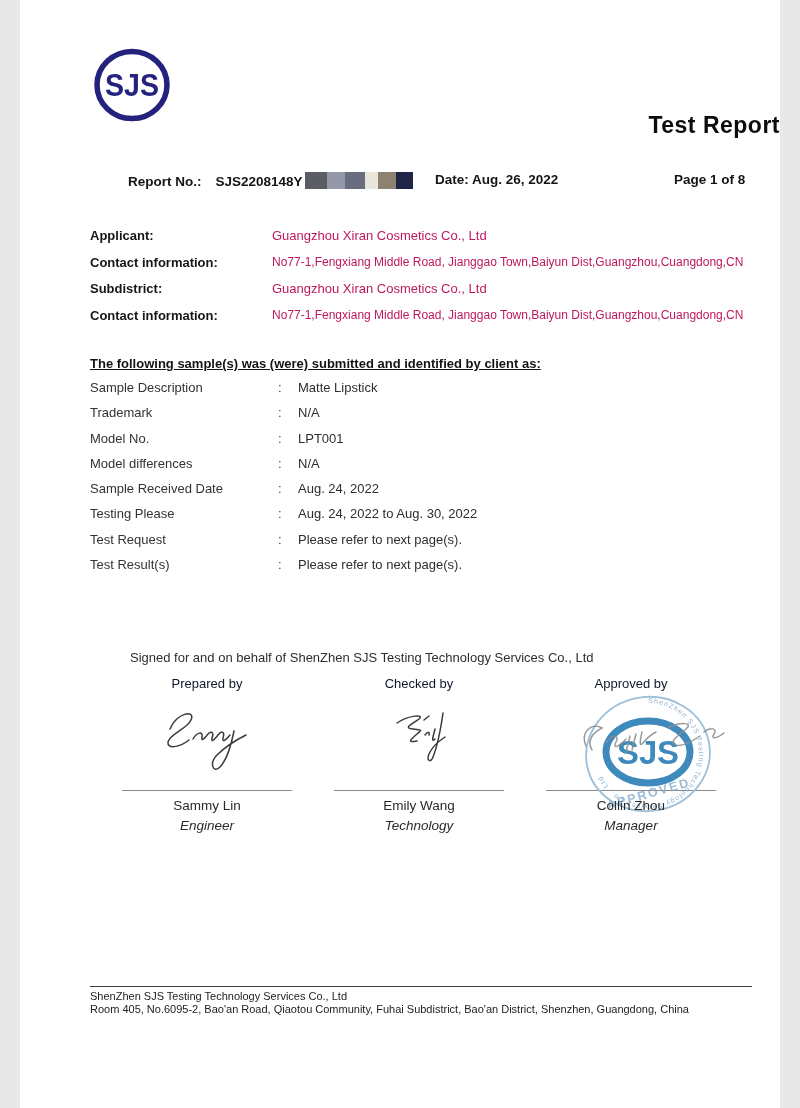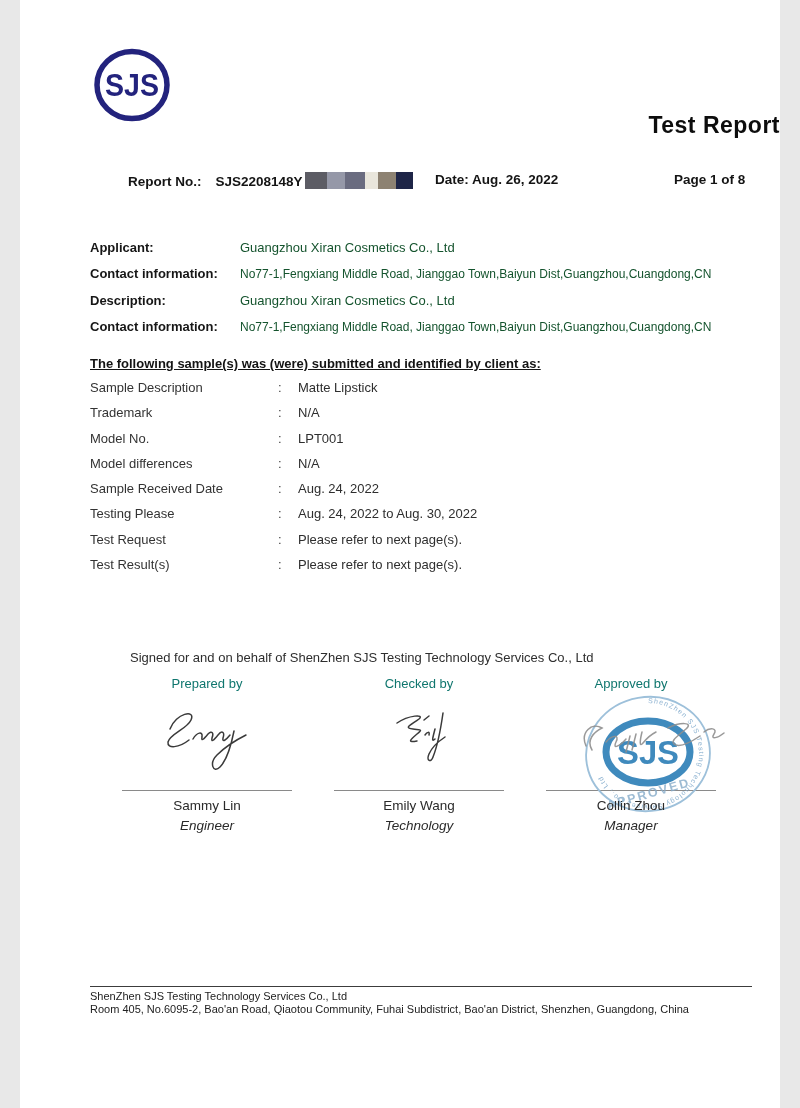--- a/index.html
+++ b/index.html
@@ -25,40 +25,40 @@
   .meta-row { position: absolute; top: 172px; left: 0; width: 100%; height: 22px; font-size: 13.5px; font-weight: bold; color: #141414; }
   .meta-reportno { position: absolute; left: 70px; top: 0; display: flex; align-items: flex-end; padding-left: 38px; }
   .meta-reportno .rn-value { margin-left: 14px; }
   .redaction { display: inline-flex; margin-left: 2px; height: 17px; }
   .redaction span { display: inline-block; height: 17px; }
   .meta-date { position: absolute; left: 415px; top: 0; }
   .meta-page { position: absolute; left: 654px; top: 0; }
 
   
   .parties { position: absolute; left: 70px; top: 228px; width: 662px; }
-  .party-row { display: flex; align-items: flex-end; height: 26.5px; }
+  .party-row { display: flex; align-items: flex-start; height: 26.5px; gap: 32px; }
   .party-row .plabel { width: 150px; font-weight: bold; font-size: 13px; color: #161616; flex: 0 0 150px; }
-  .party-row .pvalue { font-size: 13px; color: #14532d; }
+  .party-row .pvalue { font-size: 13px; color: #be185d; }
   .party-row.small .pvalue { font-size: 12px; }
 
   
   .sample-heading {
     position: absolute; left: 70px; top: 356px;
     font-size: 13px; font-weight: bold; color: #141414; text-decoration: underline;
   }
   .sample-table { position: absolute; left: 70px; top: 380px; width: 620px; }
   .sample-row { display: flex; align-items: baseline; height: 25.3px; font-size: 13px; color: #333; }
   .sample-row .slabel { flex: 0 0 188px; }
   .sample-row .scolon { flex: 0 0 20px; color: #444; }
   .sample-row .svalue { color: #2e2e2e; }
 
   
   .signed-statement { position: absolute; left: 110px; top: 650px; font-size: 13px; color: #2e2e2e; }
   .sig-col { position: absolute; top: 676px; width: 170px; }
-  .sig-col .role { text-align: center; font-size: 13px; color: #0f766e; }
+  .sig-col .role { text-align: center; font-size: 13px; color: #0f172a; }
   .sig-col .sig-area { height: 99px; display: flex; align-items: center; justify-content: center; position: relative; z-index: 1; }
   .sig-col .sig-line { border-top: 1px solid #8a8a8a; height: 0; position: relative; z-index: 1; }
   .sig-col .signer-name { text-align: center; font-size: 13.5px; margin-top: 7px; color: #2a2a2a; position: relative; z-index: 3; }
   .sig-col .signer-title { text-align: center; font-size: 13.5px; margin-top: 5px; color: #2a2a2a; font-style: italic; }
   .col-1 { left: 102px; }
   .col-2 { left: 314px; }
   .col-3 { left: 526px; }
   .stamp-wrap { position: absolute; left: 550px; top: 686px; z-index: 2; }
   .collin-sig { position: absolute; left: 548px; top: 716px; z-index: 3; }
 
@@ -103,21 +103,21 @@
   <div class="parties">
     <div class="party-row">
       <span class="plabel">Applicant:</span>
       <span class="pvalue">Guangzhou Xiran Cosmetics Co., Ltd</span>
     </div>
     <div class="party-row small">
       <span class="plabel">Contact information:</span>
       <span class="pvalue">No77-1,Fengxiang Middle Road, Jianggao Town,Baiyun Dist,Guangzhou,Cuangdong,CN</span>
     </div>
     <div class="party-row">
-      <span class="plabel">Description:</span>
+      <span class="plabel">Subdistrict:</span>
       <span class="pvalue">Guangzhou Xiran Cosmetics Co., Ltd</span>
     </div>
     <div class="party-row small">
       <span class="plabel">Contact information:</span>
       <span class="pvalue">No77-1,Fengxiang Middle Road, Jianggao Town,Baiyun Dist,Guangzhou,Cuangdong,CN</span>
     </div>
   </div>
 
   <div class="sample-heading">The following sample(s) was (were) submitted and identified by client as:</div>
 

